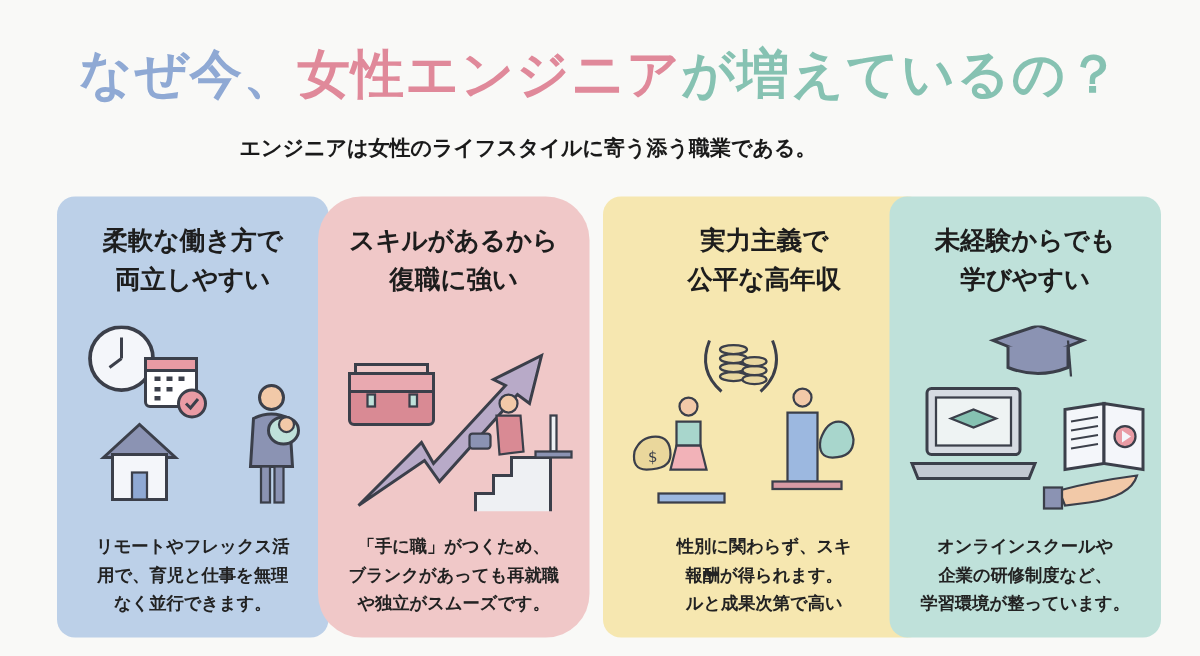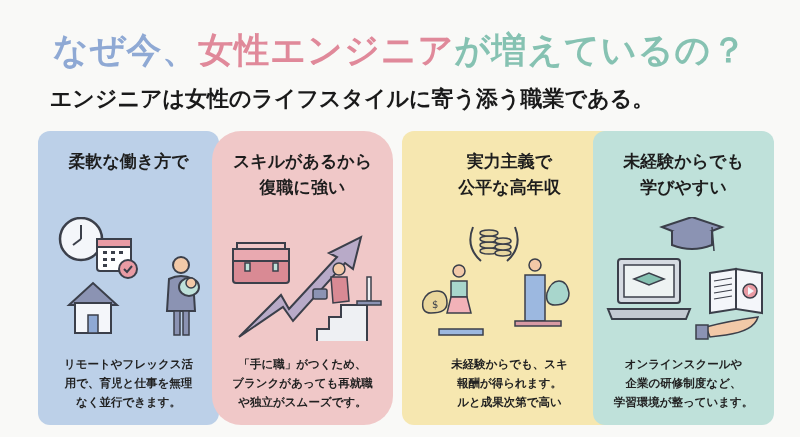--- a/index.html
+++ b/index.html
@@ -12,21 +12,21 @@
   .title {
     position:absolute; left:0; top:28px; width:800px; text-align:center;
     font-size:35px; font-weight:bold; letter-spacing:1px; line-height:44px;
     white-space:nowrap;
   }
   .title .p1 { color:#8fa9d4; }
   .title .p2 { color:#e0899a; }
   .title .p3 { color:#86c2b2; }
   .subtitle {
     position:absolute; left:0; top:86px; width:704px; text-align:center;
-    font-size:22px; font-weight:bold; color:#1a1a1a; line-height:26px; white-space:nowrap;
+    font-size:14px; font-weight:bold; color:#1a1a1a; line-height:26px; white-space:nowrap;
   }
   .card {
     position:absolute; top:131px; height:294px; width:181px;
     border-radius:12px;
   }
   .card .head {
     position:absolute; left:0; top:17px; width:100%; text-align:center;
     font-size:17px; font-weight:bold; color:#1d1d1d; line-height:26px;
   }
   .card .illus {
@@ -46,20 +46,21 @@
 <body>
 
 <div class="title">
   <span class="p1">なぜ今、</span><span class="p2">女性エンジニア</span><span class="p3">が増えているの？</span>
 </div>
 <div class="subtitle">エンジニアは女性のライフスタイルに寄う添う職業である。</div>
 
 <div class="card c1">
   <div class="head">
     <div>柔軟な働き方で</div>
+    <div>両立しやすい</div>
   </div>
   <div class="illus">
     <svg width="171" height="124" viewBox="0 0 171 124">
       <g>
         <circle cx="38" cy="22" r="21" fill="#f4f6fa" stroke="#3b3f4a" stroke-width="2.5"></circle>
         <line x1="38" y1="22" x2="38" y2="8" stroke="#3b3f4a" stroke-width="2"></line>
         <line x1="38" y1="22" x2="30" y2="28" stroke="#3b3f4a" stroke-width="2"></line>
       </g>
       <g>
         <rect x="54" y="22" width="34" height="32" rx="3" fill="#fff" stroke="#3b3f4a" stroke-width="2"></rect>
@@ -163,21 +164,21 @@
       </g>
       <g>
         <circle cx="128" cy="48" r="6" fill="#f2c9a8" stroke="#3b3f4a" stroke-width="1.5"></circle>
         <path d="M118 58 L138 58 L138 104 L118 104 Z" fill="#9cb8e0" stroke="#3b3f4a" stroke-width="1.5"></path>
         <path d="M148 88 Q138 88 140 76 Q144 64 152 64 Q160 64 162 76 Q162 88 148 88 Z" fill="#a8d6cc" stroke="#3b3f4a" stroke-width="1.5"></path>
         <rect x="108" y="104" width="46" height="5" fill="#d89aa4" stroke="#3b3f4a" stroke-width="1.5"></rect>
       </g>
     </svg>
   </div>
   <div class="desc">
-    <div>未経験からでも、スキ</div>
+    <div>性別に関わらず、スキ</div>
     <div>報酬が得られます。</div>
     <div>ルと成果次第で高い</div>
   </div>
 </div>
 
 <div class="card c4">
   <div class="head">
     <div>未経験からでも</div>
     <div>学びやすい</div>
   </div>

